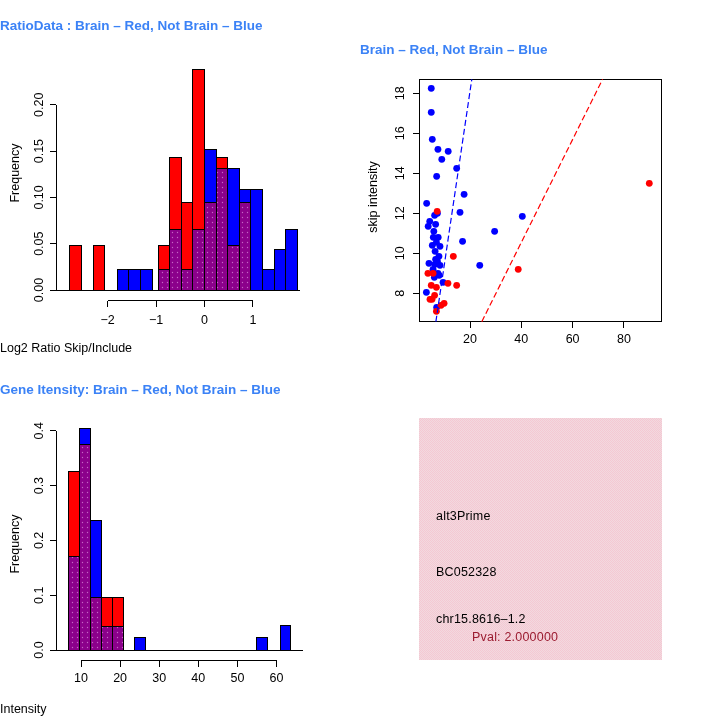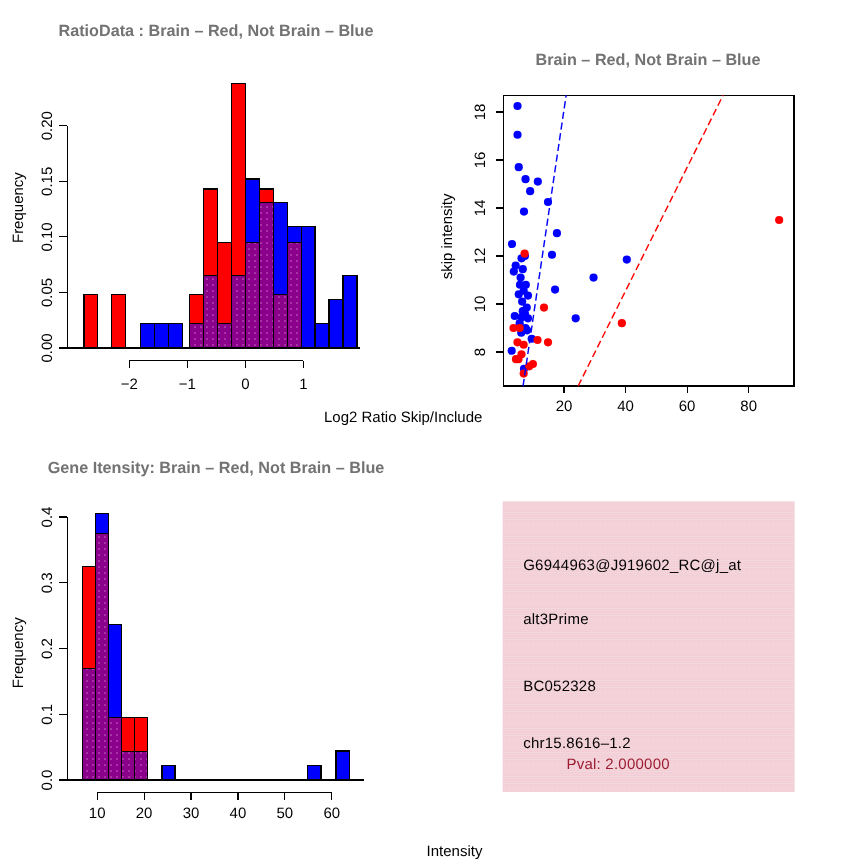--- a/index.html
+++ b/index.html
@@ -8,28 +8,28 @@
     font-family:"Liberation Sans", sans-serif;
     position:relative; overflow:hidden;
   }
   .panel { position:absolute; width:360px; height:360px; }
   #panel-hist-ratio { left:0;   top:0; }
   #panel-scatter    { left:360px; top:0;margin-top:20px; }
   #panel-hist-gene  { left:0;   top:360px; }
   #panel-info       { left:360px; top:360px; }
 
   .chart-title {
-    position:absolute; left:0; width:100%; text-align:center;
-    font-weight:bold; font-size:13.5px; color:#737373; white-space:nowrap;
+    position:absolute; left:0; width:100%; 
+    font-weight:bold; font-size:13.5px; color:#3b82f6; white-space:nowrap;
   }
   #t1 { top:18px; } #t2 { top:22px; } #t3 { top:22px; }
 
   .xlabel {
-    position:absolute; left:0; width:100%; text-align:right;
-    font-size:12.5px; color:#000;padding-left:42px;
+    position:absolute; left:0; width:100%; text-align:left;
+    font-size:12.5px; color:#000;
   }
   #xl1 { top:341px; } #xl2 { top:342px; } #xl3 { top:342px; }
 
   .ylabel {
     position:absolute; font-size:12.5px; color:#000; white-space:nowrap;
     transform:translate(-50%,-50%) rotate(-90deg);
   }
   #yl1 { left:15px; top:173px; }
   #yl2 { left:13px; top:177px; }
   #yl3 { left:15px; top:184px; }
@@ -257,19 +257,18 @@
         <rect x="256.55899999999997" y="277.944" width="10.948" height="12.055999999999983" fill="#0000ff"></rect>
         <rect x="280.019" y="265.888" width="10.948" height="24.112000000000023" fill="#0000ff"></rect>
       </g>
     </svg>
   <div class="ylabel" id="yl3">Frequency</div>
   <div class="xlabel" id="xl3">Intensity</div>
 </div>
 
 <div class="panel" id="panel-info">
   <div id="info-box" style="background-color: rgb(244, 200, 210); background-image: conic-gradient(rgb(244, 200, 210) 25%, rgb(242, 217, 223) 0deg, rgb(242, 217, 223) 50%, rgb(244, 200, 210) 0deg, rgb(244, 200, 210) 75%, rgb(242, 217, 223) 0deg); background-size: 2px 2px;">
-    <div class="info-line" id="il0">G6944963@J919602_RC@j_at</div>
     <div class="info-line" id="il1">alt3Prime</div>
     <div class="info-line" id="il2">BC052328</div>
     <div class="info-line" id="il3">chr15.8616–1.2</div>
     <div class="info-line" id="il4" style="color: rgb(155, 27, 48);">Pval: 2.000000</div>
   </div>
 </div>
 
 </body></html>

